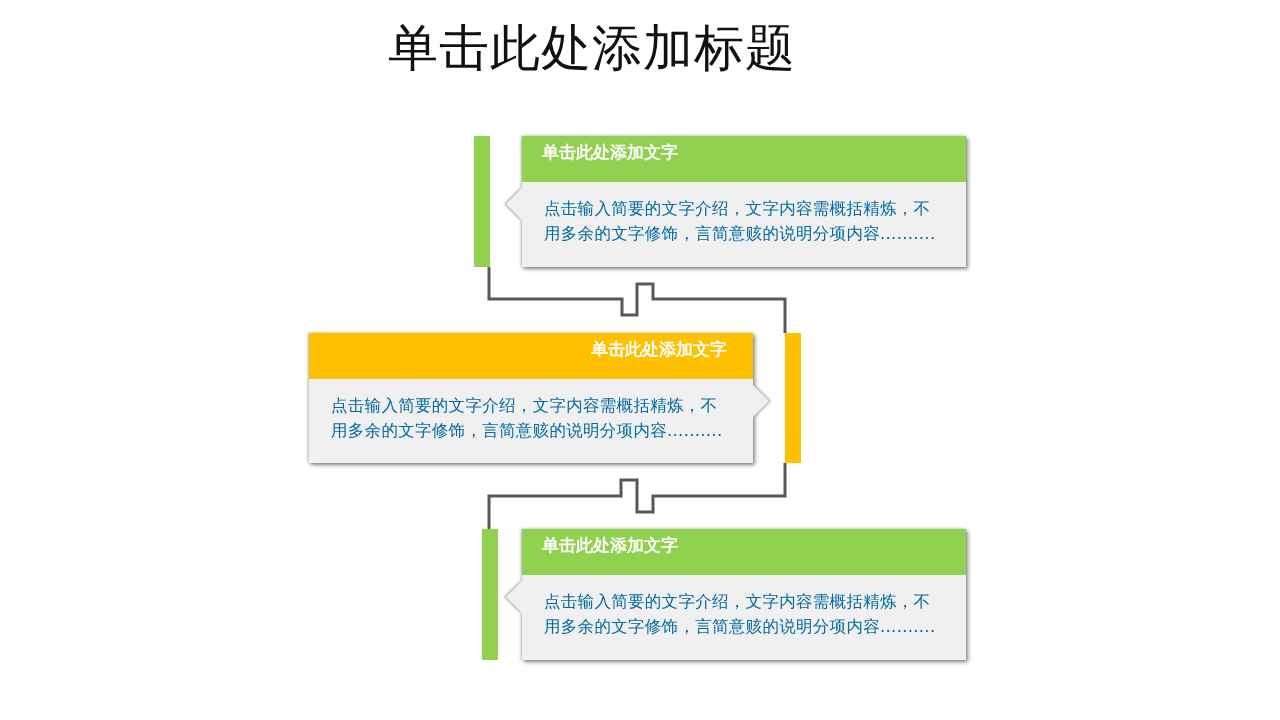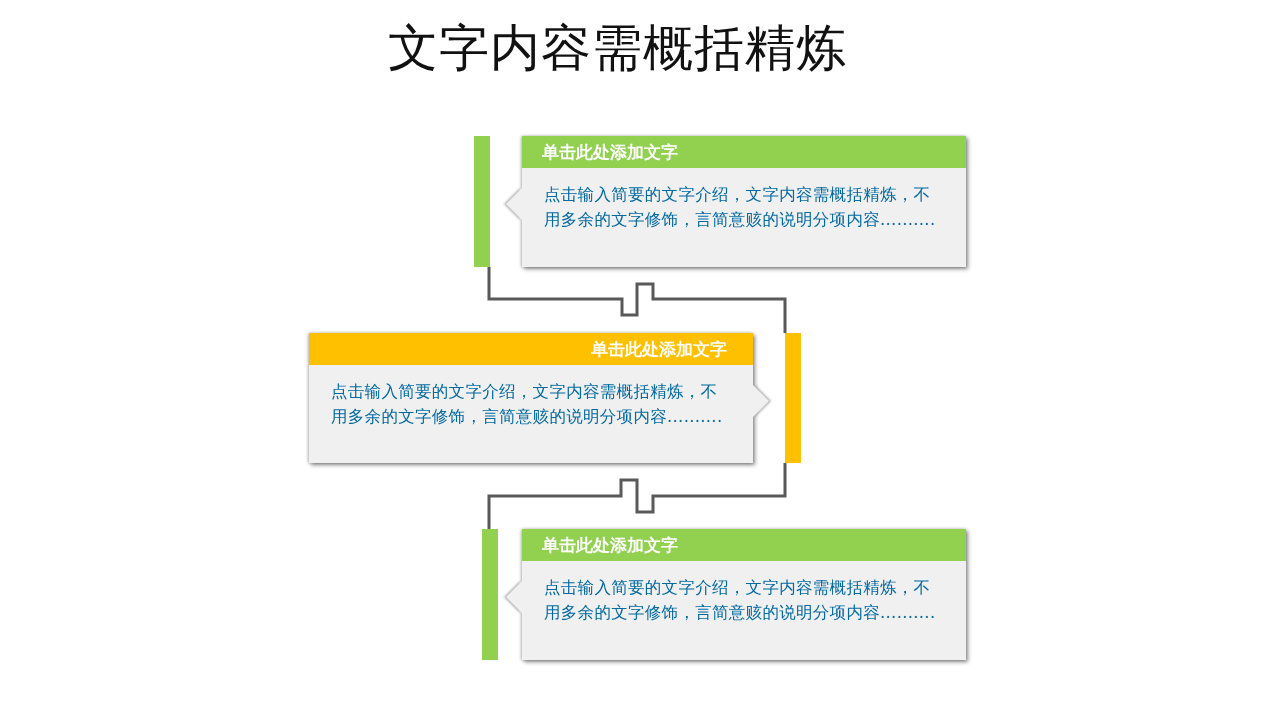--- a/index.html
+++ b/index.html
@@ -13,21 +13,21 @@
     font-size: 50px; color: #111; letter-spacing: 1px; line-height: 64px;
     font-family: "DejaVu Serif", "Liberation Serif", serif;
   }
   .bar { position: absolute; width: 16px; }
   .card {
     position: absolute; width: 444px; height: 131px;
     background: #f0f0f0;
     box-shadow: 2px 2px 4px rgba(0,0,0,0.45), -1px 0 3px rgba(0,0,0,0.25);
   }
   .card .head {
-    height: 32px; line-height: 32px; color: #fff;
+    height: 46px; line-height: 32px; color: #fff;
     font-size: 17px; font-weight: bold; padding: 0 20px;
   }
   .card .body {
     padding: 14px 20px 0 22px; color: #0369a1; font-size: 16.5px; line-height: 25px;
     letter-spacing: 0.3px;
   }
   .card.right-text .head { text-align: right; padding-right: 26px; }
   .notch-left {
     position: absolute; left: -16px; top: 52px; width: 0; height: 0;
     border-top: 16px solid transparent; border-bottom: 16px solid transparent;
@@ -38,21 +38,21 @@
     position: absolute; right: -16px; top: 52px; width: 0; height: 0;
     border-top: 16px solid transparent; border-bottom: 16px solid transparent;
     border-left: 16px solid #f0f0f0;
     filter: drop-shadow(2px 0 1px rgba(0,0,0,0.3));
   }
   svg.connectors { position: absolute; left: 0; top: 0; }
 </style>
 </head>
 <body>
 
-<div class="title">文字内容需概括精炼</div>
+<div class="title">单击此处添加标题</div>
 
 <svg class="connectors" width="1280" height="720">
   <polyline fill="none" stroke="#595959" stroke-width="3" points="489,267 489,299 622,299 622,315 637,315 637,284 653,284 653,299 785,299 785,333"></polyline>
   <polyline fill="none" stroke="#595959" stroke-width="3" points="785,463 785,496 653,496 653,512 637,512 637,480 621,480 621,496 489,496 489,529"></polyline>
 </svg>
 
 <div class="bar" style="left:474px; top:136px; height:131px; background:#92d050;"></div>
 <div class="card" style="left:522px; top:136px;">
   <div class="notch-left"></div>
   <div class="head" style="background:#92d050;">单击此处添加文字</div>

